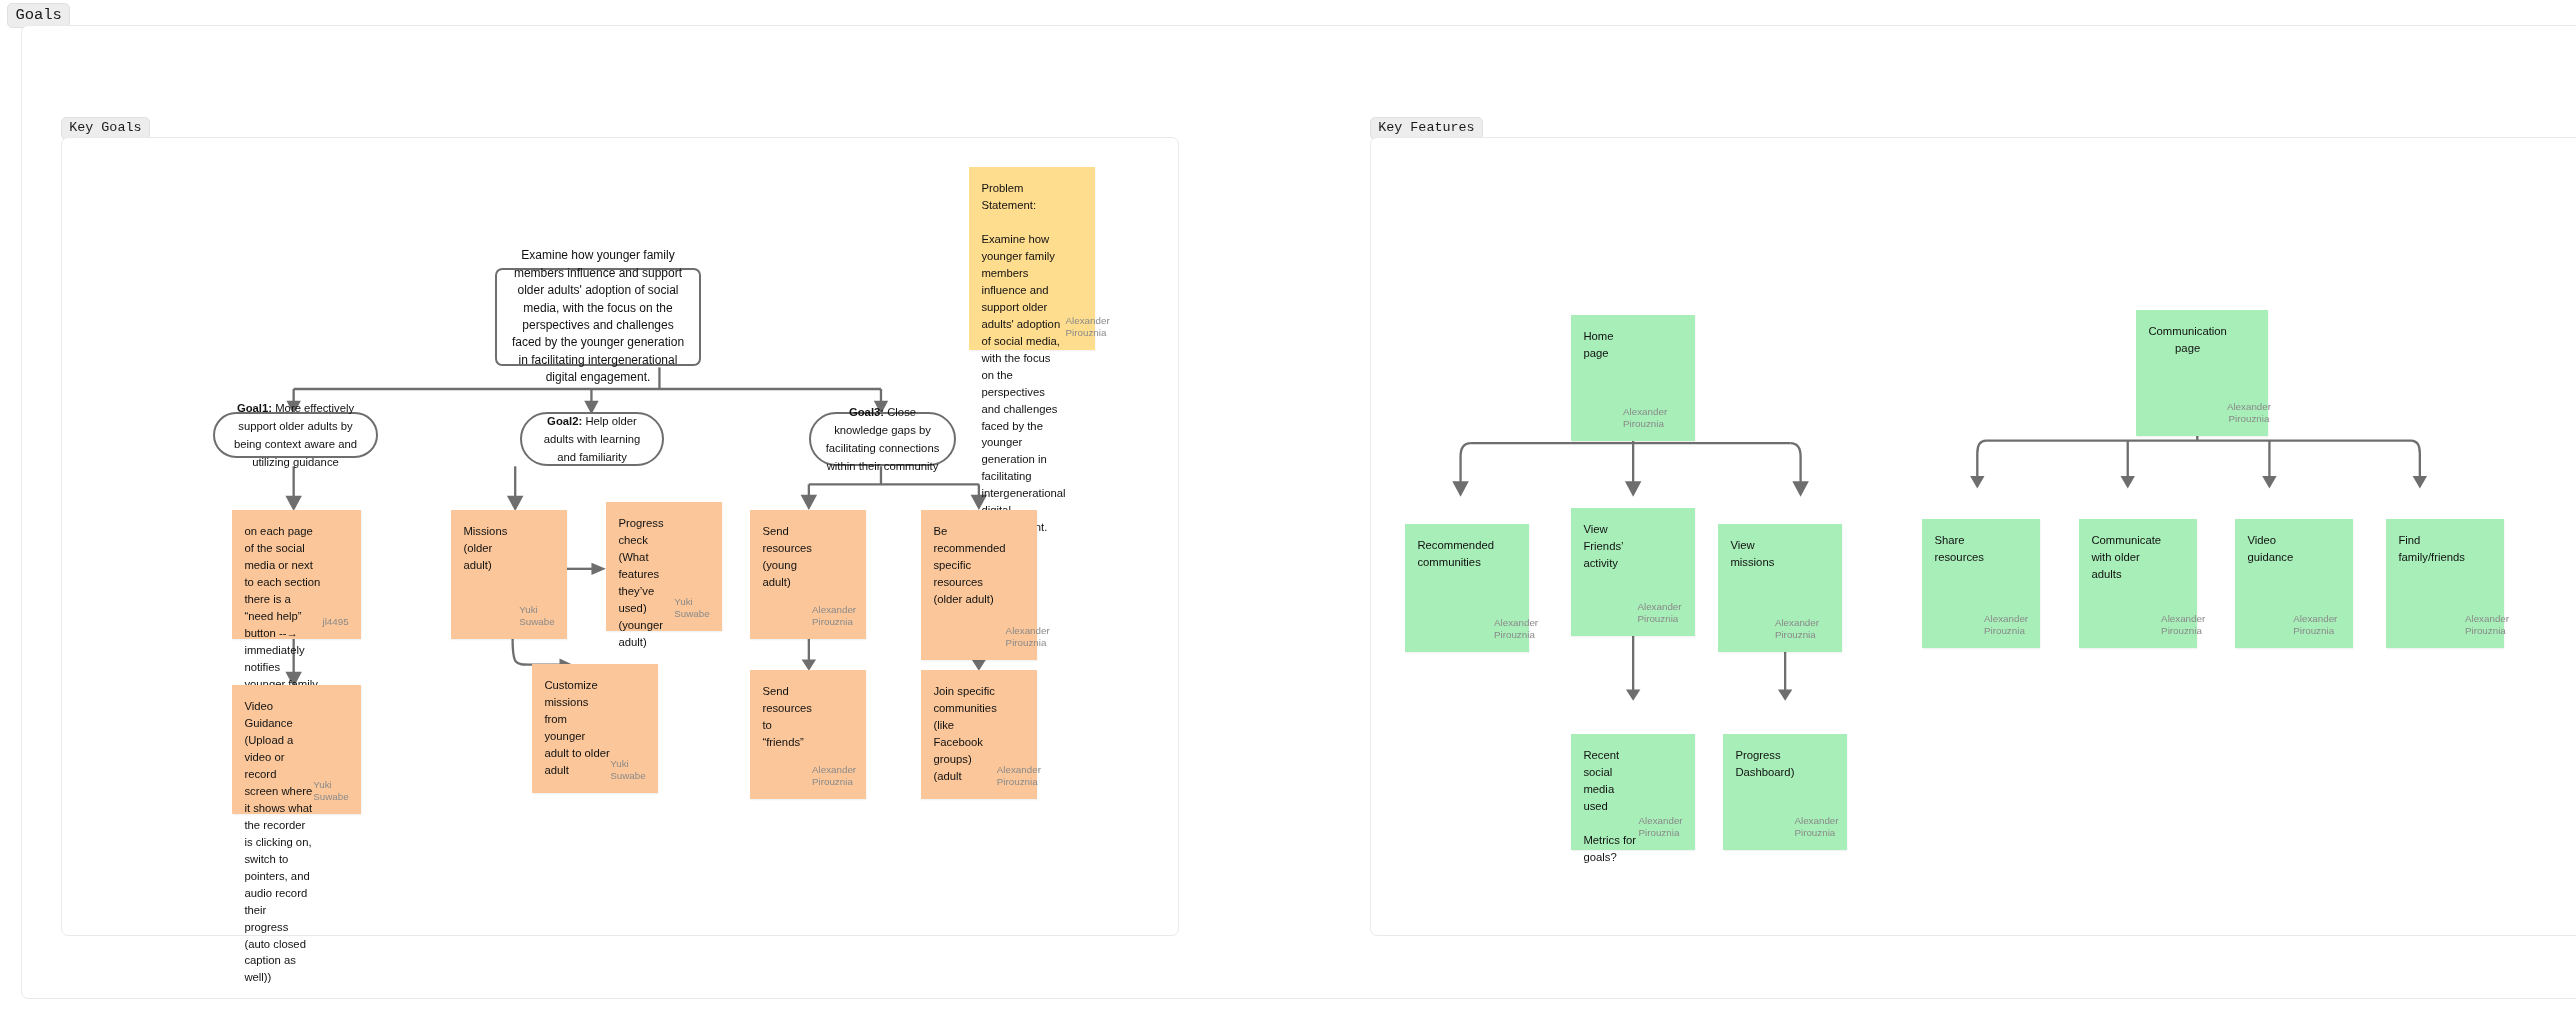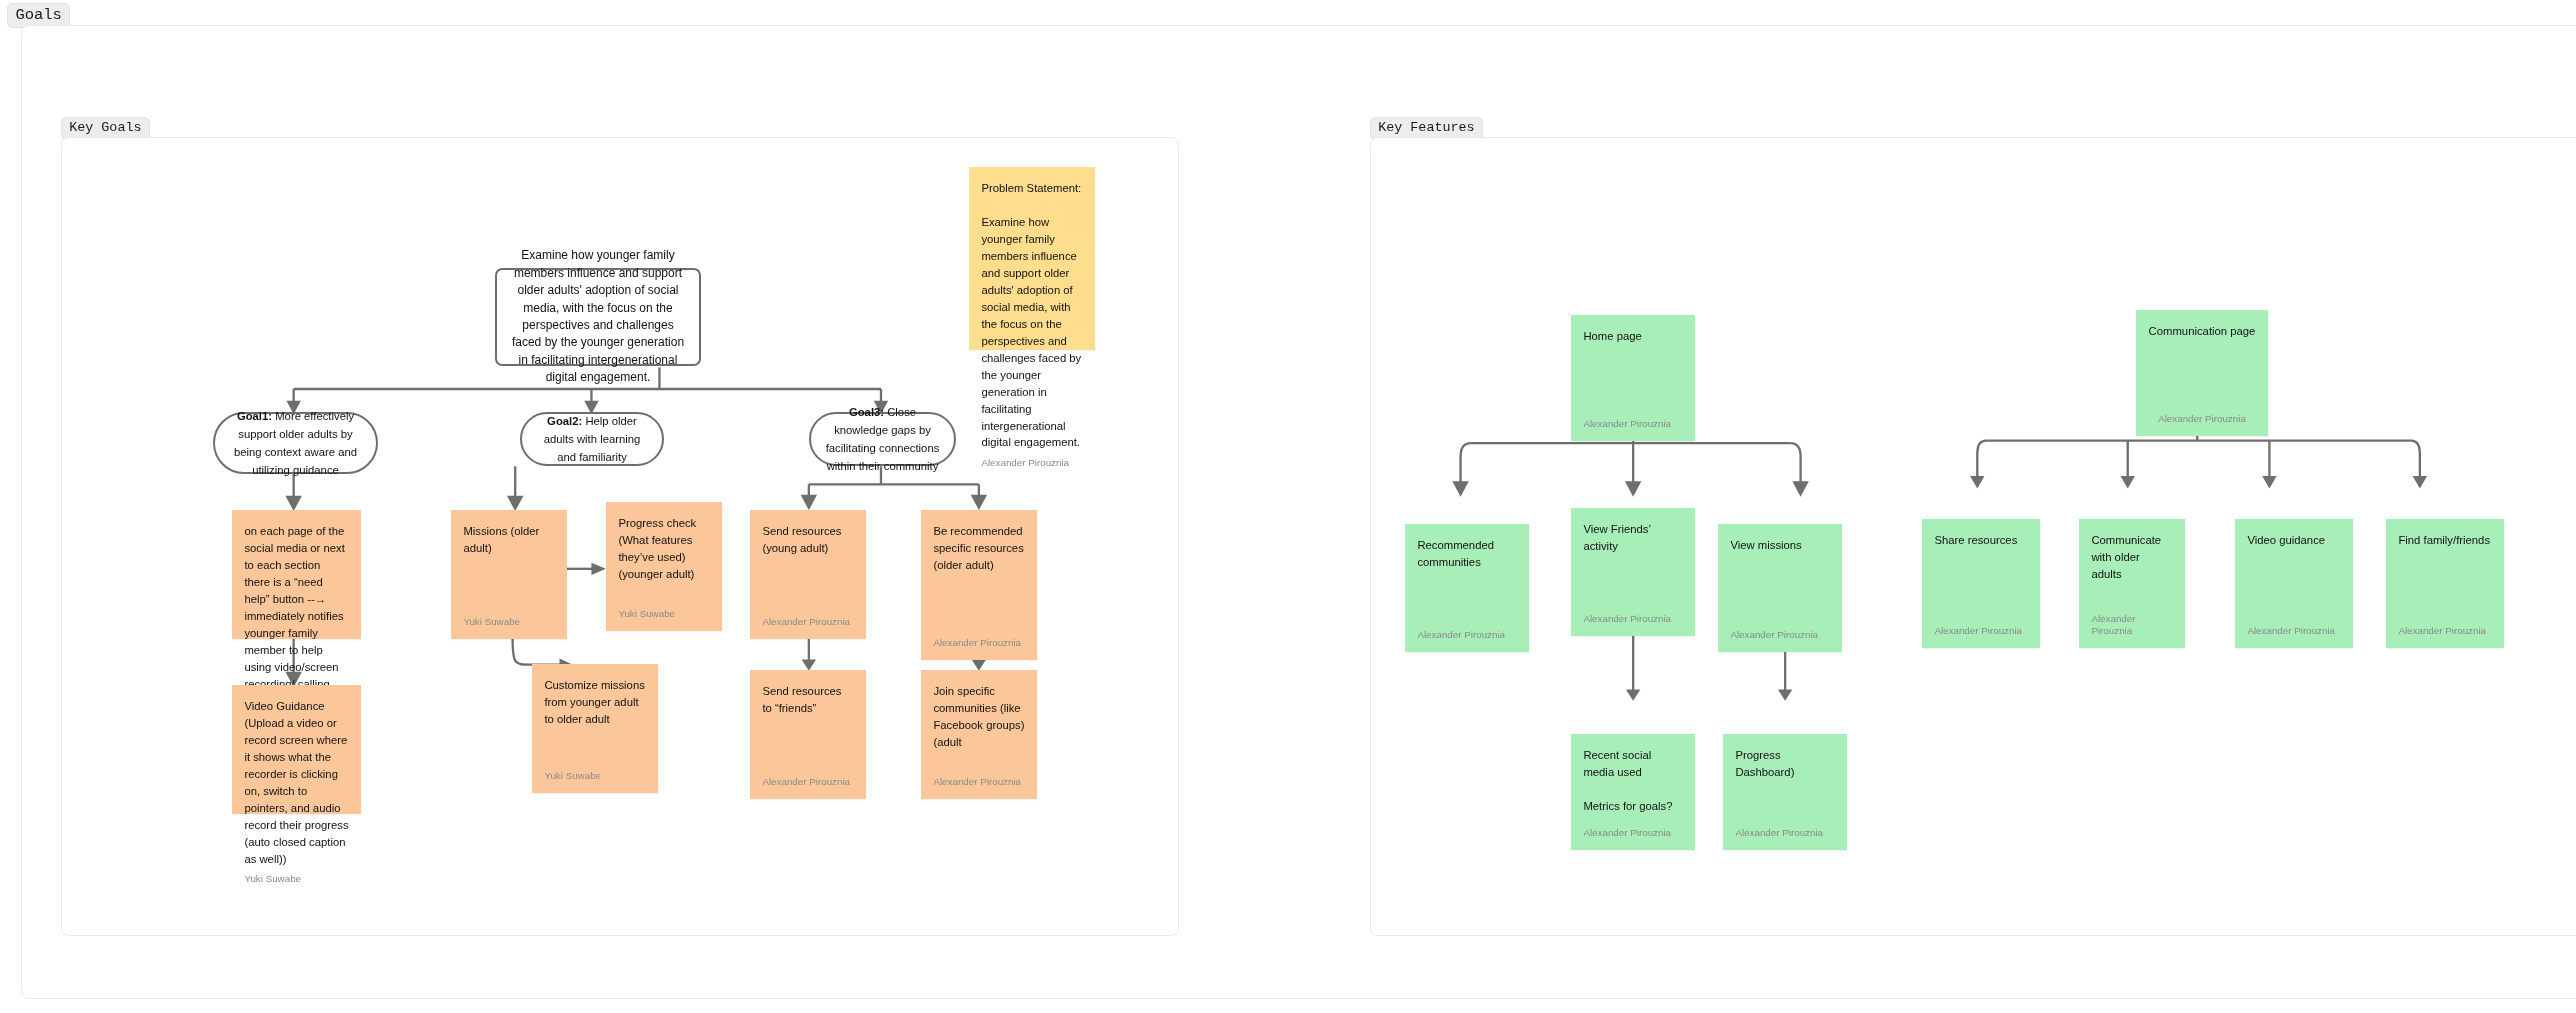--- a/index.html
+++ b/index.html
@@ -17,21 +17,21 @@
   .rect-node{border:2.6px solid #6e6e6e;border-radius:7.2px;background:#fff;
              display:flex;align-items:center;justify-content:center;text-align:center;
              padding:9.3px 11.3px;color:#111;line-height:1.45;}
 
   .pill-node{border:2.6px solid #6e6e6e;border-radius:515px;background:#fff;
              display:flex;align-items:center;justify-content:center;text-align:center;
              padding:7.2px 13.4px;color:#111;line-height:1.6;}
   .pill-node b{font-weight:700;}
 
   .sticky{box-sizing:border-box;padding:13.4px 12.4px 11.3px 12.4px;position:absolute;
-          box-shadow:0.5px 1px 1.5px rgba(0,0,0,.08);display:flex;flex-direction:column;}
+          box-shadow:0.5px 1px 1.5px rgba(0,0,0,.08);display:flex;flex-direction:row;}
   .sticky .s-body{flex:1 1 auto;color:#111;line-height:1.5;white-space:pre-wrap;word-wrap:break-word;}
   .sticky .s-author{margin-top:auto;color:#8a8a8a;font-size:9.8px;line-height:1.2;padding-top:5.2px;}
   .sticky.yellow{background:#ffdd8f;}
   .sticky.orange{background:#fbc79a;}
   .sticky.green{background:#a8eeb8;margin-top:34px;}
 
   
   svg.wires{position:absolute;left:0;top:0;width:3256px;height:1014px;overflow:visible;pointer-events:none;}
   svg.wires path,svg.wires line{fill:none;stroke:#6e6e6e;stroke-width:4.5;}
   svg.wires polygon{fill:#6e6e6e;}
@@ -133,21 +133,21 @@
     <polygon points="5829,904 5857,904 5843,928"></polygon>
   </svg>
 
   <div class="rect-node node" style="left:495px;top:268px;width:206px;height:98px;font-size:12px;">Examine how younger family members influence and support older adults' adoption of social media, with the focus on the perspectives and challenges faced by the younger generation in facilitating intergenerational digital engagement.</div>
 
   <div class="sticky yellow" style="left:969px;top:167px;width:126px;height:183px;font-size:11.3px;">
     <div class="s-body"><span>Problem Statement:</span><br><br><span>Examine how younger family members influence and support older adults' adoption of social media, with the focus on the perspectives and challenges faced by the younger generation in facilitating intergenerational digital engagement.</span></div>
     <div class="s-author">Alexander Pirouznia</div>
   </div>
 
-  <div class="pill-node node" style="left:213px;top:412px;width:165px;height:62px;font-size:11.3px;">
+  <div class="pill-node node" style="left:213px;top:412px;width:165px;height:46px;font-size:11.3px;">
     <div><b>Goal1:</b>
       <span>More effectively support older adults by being context aware and utilizing guidance</span></div>
   </div>
 
   <div class="pill-node node" style="left:520px;top:412px;width:144px;height:54px;font-size:11.3px;">
     <div><b>Goal2:</b>
       <span>Help older adults with learning and familiarity</span></div>
   </div>
 
   <div class="pill-node node" style="left:809px;top:412px;width:147px;height:54px;font-size:11.3px;">
@@ -213,21 +213,21 @@
   </div>
   <div class="sticky green" style="left:1718px;top:490px;width:124px;height:128px;font-size:11.3px;">
     <div class="s-body">View missions</div>
     <div class="s-author">Alexander Pirouznia</div>
   </div>
 
   <div class="sticky green" style="left:1922px;top:485px;width:118px;height:129px;font-size:11.3px;">
     <div class="s-body">Share resources</div>
     <div class="s-author">Alexander Pirouznia</div>
   </div>
-  <div class="sticky green" style="left:2079px;top:485px;width:106px;height:129px;font-size:11.3px;align-items:center;">
+  <div class="sticky green" style="left:2079px;top:485px;width:118px;height:129px;font-size:11.3px;">
     <div class="s-body">Communicate with older adults</div>
     <div class="s-author">Alexander Pirouznia</div>
   </div>
   <div class="sticky green" style="left:2235px;top:485px;width:118px;height:129px;font-size:11.3px;">
     <div class="s-body">Video guidance</div>
     <div class="s-author">Alexander Pirouznia</div>
   </div>
   <div class="sticky green" style="left:2386px;top:485px;width:118px;height:129px;font-size:11.3px;">
     <div class="s-body">Find family/friends</div>
     <div class="s-author">Alexander Pirouznia</div>

